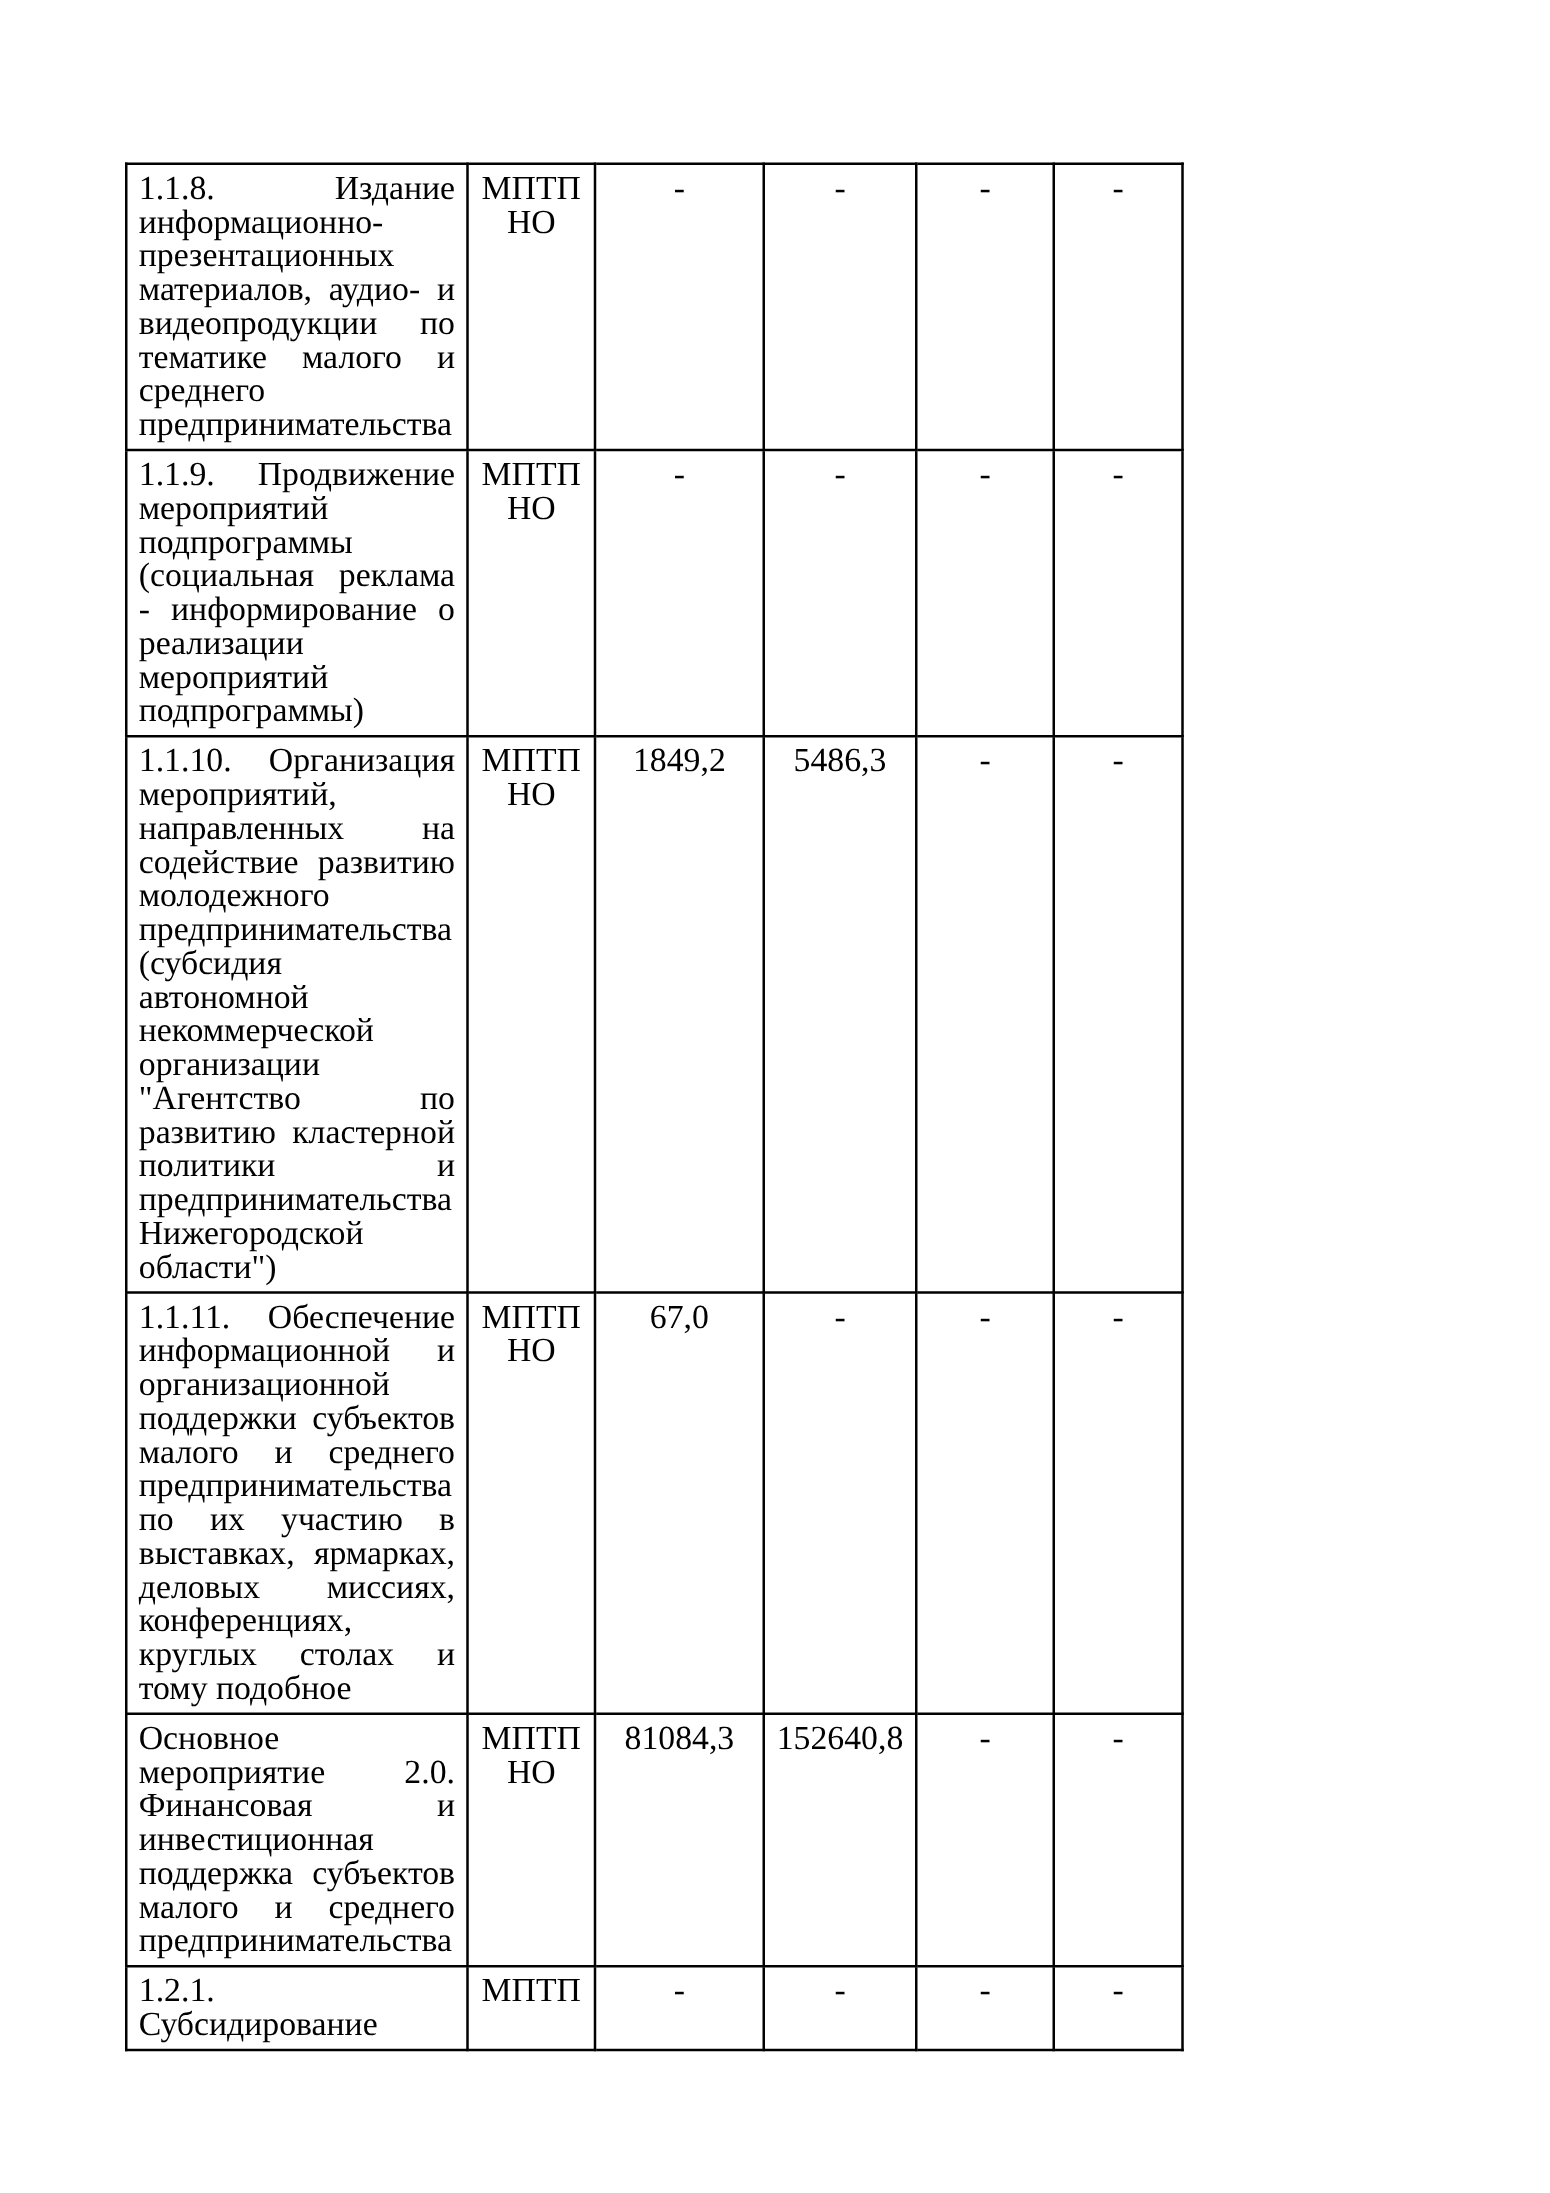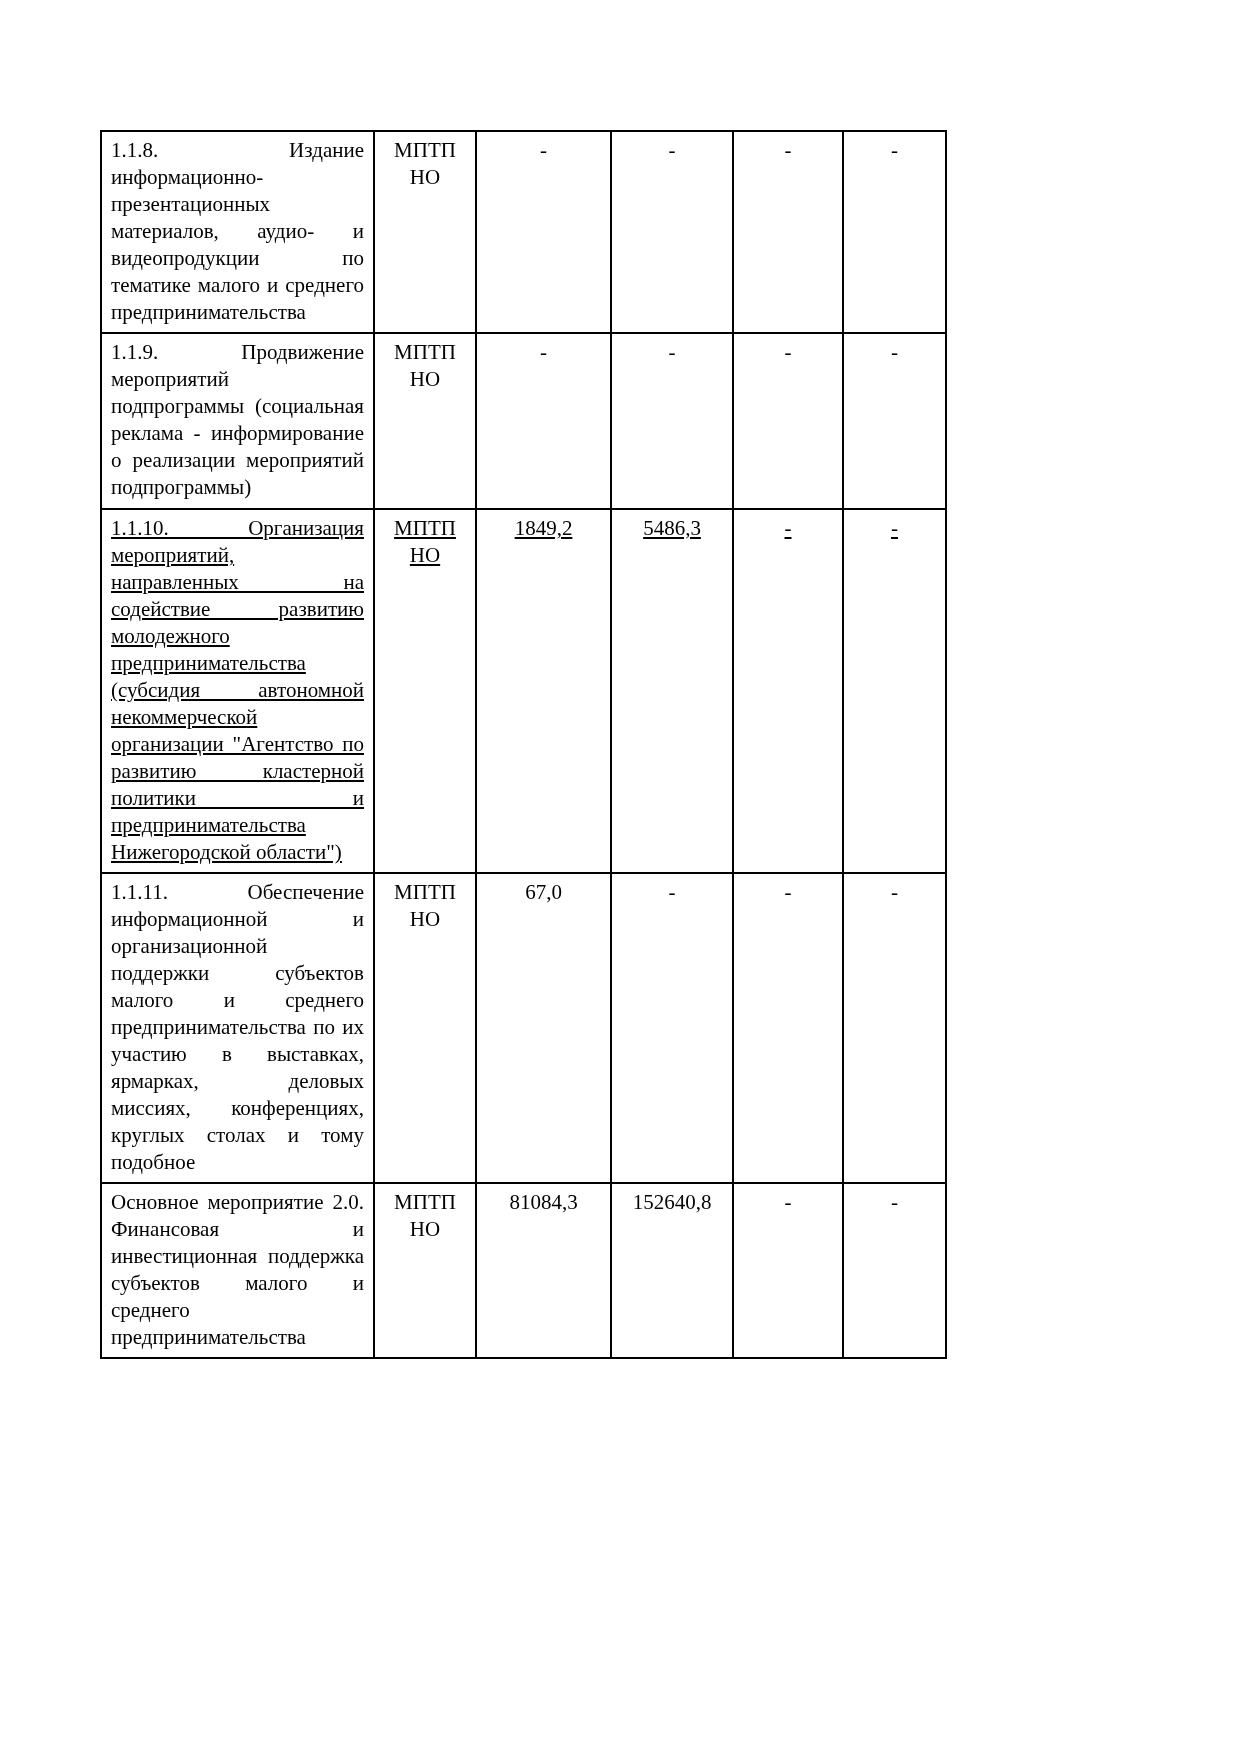--- a/index.html
+++ b/index.html
@@ -22,40 +22,40 @@
     position: absolute;
     left: 100px;
     top: 130px;
     width: 845px;
     border-collapse: collapse;
     table-layout: fixed;
   }
   table.program-table td {
     border: 2px solid #000000;
     vertical-align: top;
-    font-size: 21px;
+    font-size: 27px;
     line-height: 27px;
     padding: 5px 9px 6px 9px;
     overflow: hidden;
   }
   td.desc {
     text-align: justify;
     overflow-wrap: break-word;
   }
   td.desc-cut {
     text-align: justify;
     text-align-last: justify;
     overflow-wrap: break-word;
   }
   td.center {
     text-align: center;
   }
   tr.r1 { height: 200px; }
   tr.r2 { height: 176px; }
-  tr.r3 { height: 355px; text-decoration: underline; }
+  tr.r3 { height: 355px; }
   tr.r4 { height: 307px; }
   tr.r5 { height: 170px; }
   tr.r6 { height: 48px; }
 </style>
 </head>
 <body>
 
 <div class="page">
   <table class="program-table">
     <colgroup>
@@ -100,15 +100,23 @@
         <td class="center">-</td>
       </tr>
       <tr class="r5">
         <td class="desc">Основное мероприятие 2.0. Финансовая и инвестиционная поддержка субъектов малого и среднего предпринимательства</td>
         <td class="center">МПТП НО</td>
         <td class="center">81084,3</td>
         <td class="center">152640,8</td>
         <td class="center">-</td>
         <td class="center">-</td>
       </tr>
+      <tr class="r6">
+        <td class="desc-cut">1.2.1. Субсидирование</td>
+        <td class="center">МПТП</td>
+        <td class="center">-</td>
+        <td class="center">-</td>
+        <td class="center">-</td>
+        <td class="center">-</td>
+      </tr>
     </tbody>
   </table>
 </div>
 
 </body></html>

